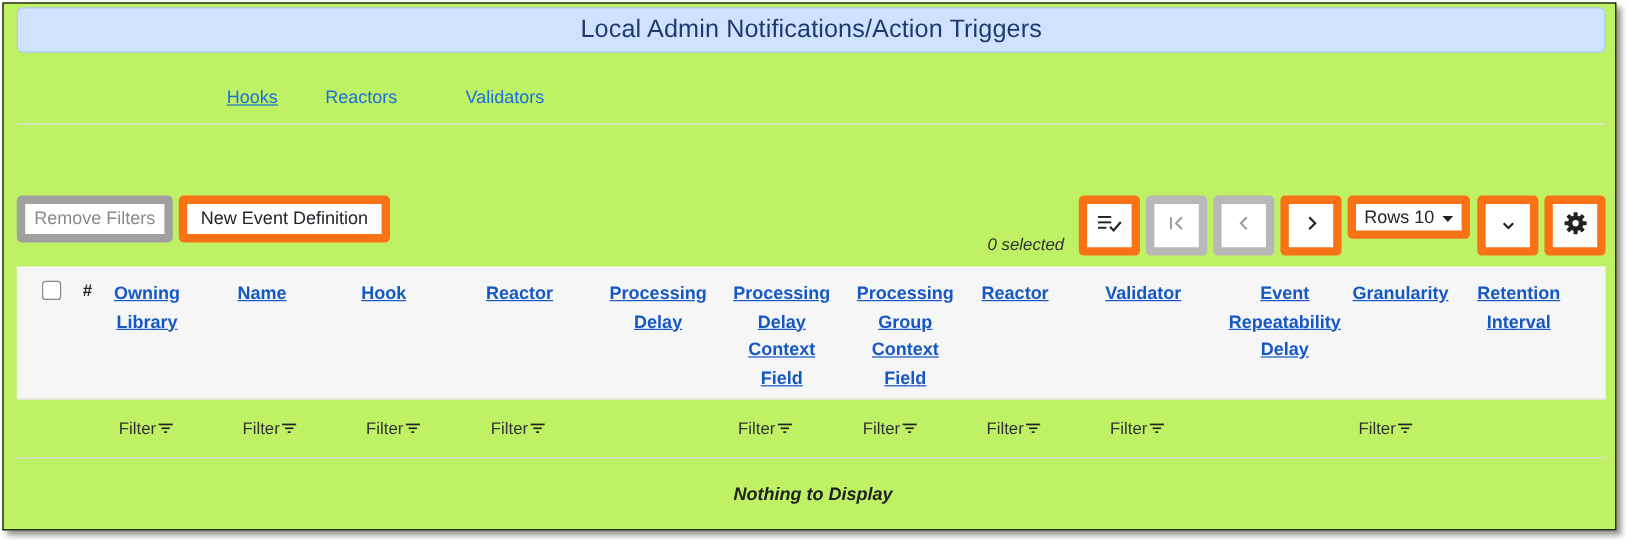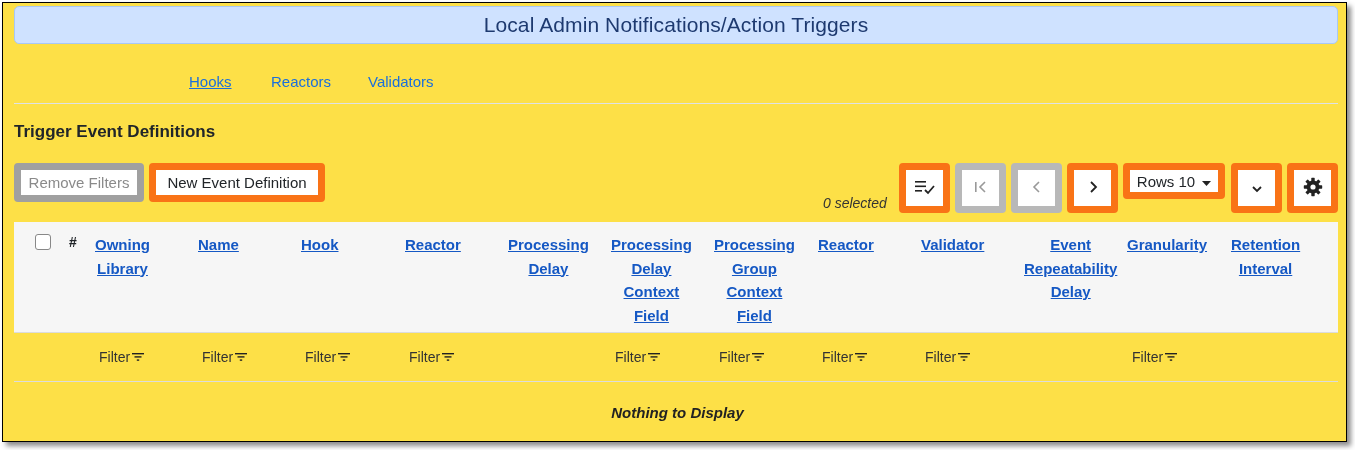--- a/index.html
+++ b/index.html
@@ -1,17 +1,17 @@
 <!DOCTYPE html>
 <html><head>
 <meta charset="utf-8">
 <style>
   html, body { margin:0; padding:0; background:#ffffff; }
   body { width:1355px; height:450px; position:relative; overflow:hidden; font-family:"Liberation Sans", sans-serif; color:#212529; }
-  .frame { position:absolute; left:2px; top:2px; width:1343px; height:438px; border:1px solid #000; background:#fde047; box-shadow:4px 4px 5px rgba(0,0,0,0.45); }
+  .frame { position:absolute; left:2px; top:2px; width:1343px; height:438px; border:1px solid #000; background:#bef264; box-shadow:4px 4px 5px rgba(0,0,0,0.45); }
   .banner { position:absolute; left:11px; top:3px; width:1322px; height:36px; background:#cfe2ff; border:1px solid #a8c8f5; border-radius:5px; display:flex; align-items:center; justify-content:center; }
   .banner-title { font-size:21px; color:#1e3a70; letter-spacing:0.1px; }
   .tabs { position:absolute; left:11px; top:57px; width:1324px; height:43px; border-bottom:1px solid #dee2e6; }
   .tab { position:absolute; top:0; height:43px; display:flex; align-items:center; font-size:15px; color:#1a6fdc; cursor:pointer; }
   .tab.active { color:#3a3a3a; background:#fff; border:1px solid #dee2e6; border-bottom:1px solid #fff; border-radius:5px 5px 0 0; padding:0 17px; height:43px; box-sizing:border-box; }
   .section-title { position:absolute; left:11px; top:119px; font-size:17px; font-weight:bold; color:#212529; }
   .btn { position:absolute; box-sizing:border-box; border:7px solid #f97316; border-radius:4px; background:#fff; display:flex; align-items:center; justify-content:center; font-size:15px; color:#212529; cursor:pointer; }
   .btn.disabled { border-color:#a0a0a0; color:#8a8a8a; }
   .btn.ghost { border-color:#b8b8b8; color:#9a9a9a; }
   .selected-count { position:absolute; left:820px; top:192px; font-size:14px; font-style:italic; color:#333; }
@@ -30,24 +30,23 @@
 
 <div class="frame">
 
   <div class="banner">
     <span class="banner-title">Local Admin Notifications/Action Triggers</span>
   </div>
 
   <div class="tabs">
     <div class="tab" style="left:175px;text-decoration:underline;">Hooks</div>
     <div class="tab" style="left:257px;">Reactors</div>
-    <div class="tab" style="left:354px;">Validators</div>
-  </div>
-
-  <div class="section-title">Trigger Event Definitions</div>
+    <div class="tab" style="left:374px;">Validators</div>
+  </div>
+
 
   <div class="btn disabled" style="left:11px; top:160px; width:130px; height:39px;">Remove Filters</div>
   <div class="btn" style="left:146px; top:160px; width:176px; height:39px;">New Event Definition</div>
 
   <div class="selected-count">0 selected</div>
 
   <div class="btn" style="left:896px; top:160px; width:51px; height:50px;">
     <span>
       <svg width="22" height="16" viewBox="0 0 22 16">
           <rect x="1" y="2" width="11" height="1.6" fill="#222"></rect>

